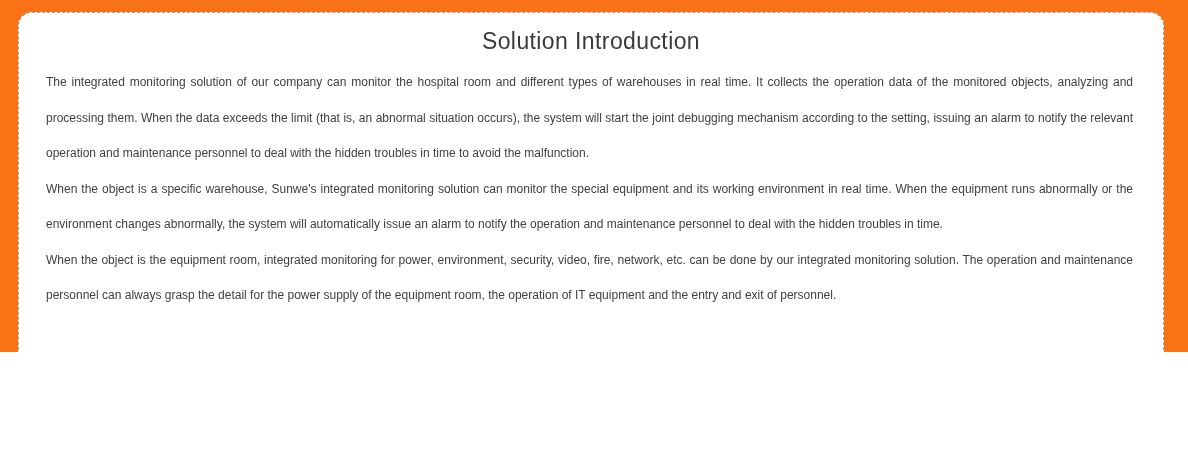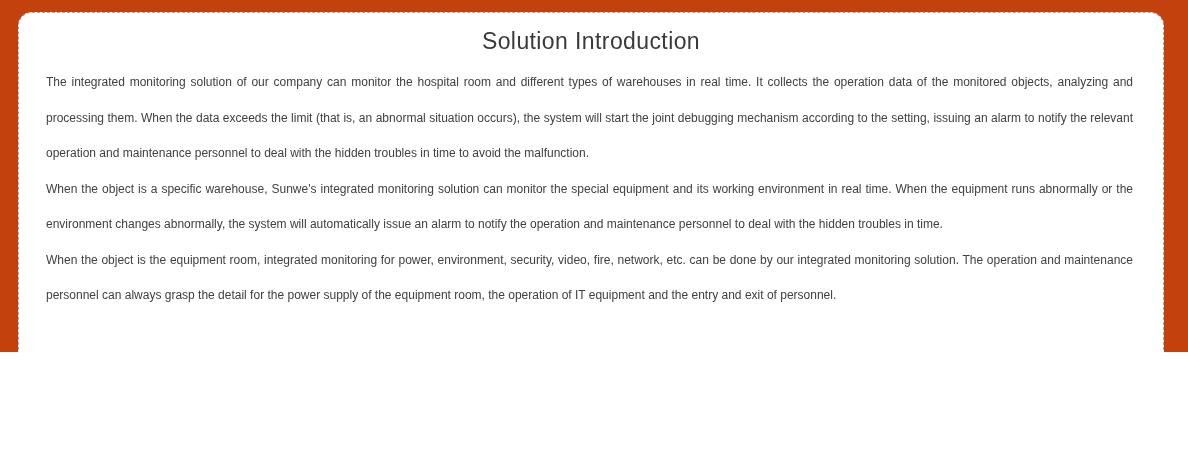--- a/index.html
+++ b/index.html
@@ -5,21 +5,21 @@
   html, body {
     margin: 0;
     padding: 0;
     background: #ffffff;
     font-family: "Liberation Sans", sans-serif;
   }
   .stage {
     position: relative;
     width: 1188px;
     height: 352px;
-    background: #c2410c;
+    background: #f97316;
     overflow: hidden;
   }
   .panel {
     position: absolute;
     left: 18px;
     top: 12px;
     width: 1146px;
     height: 425px;
     box-sizing: border-box;
     border: 1px dashed #a6a6a6;

